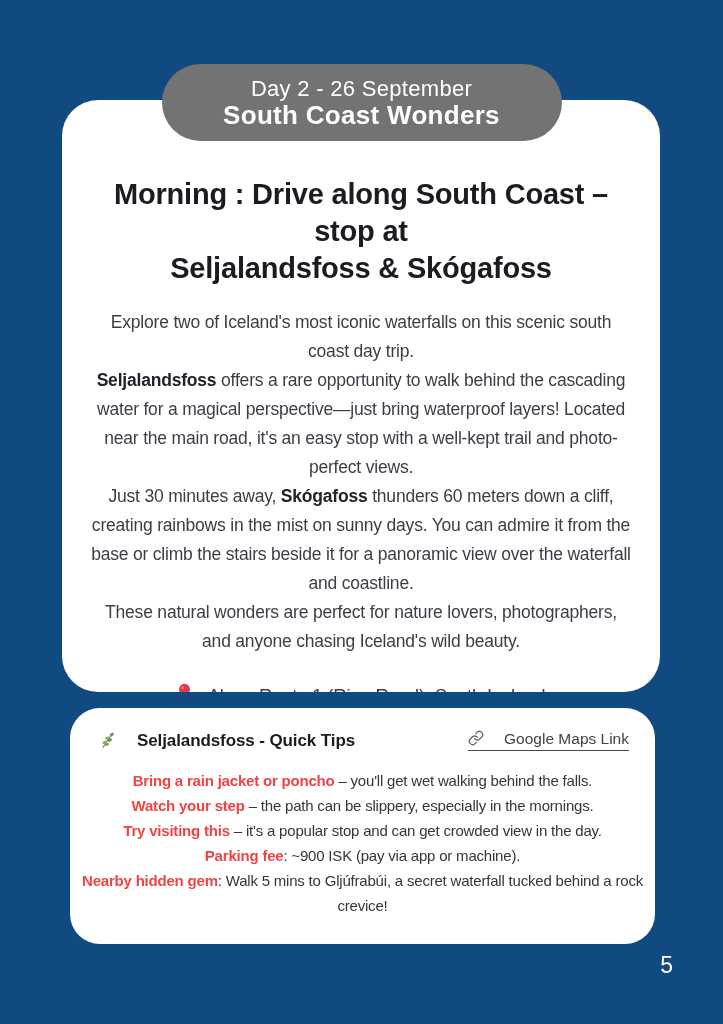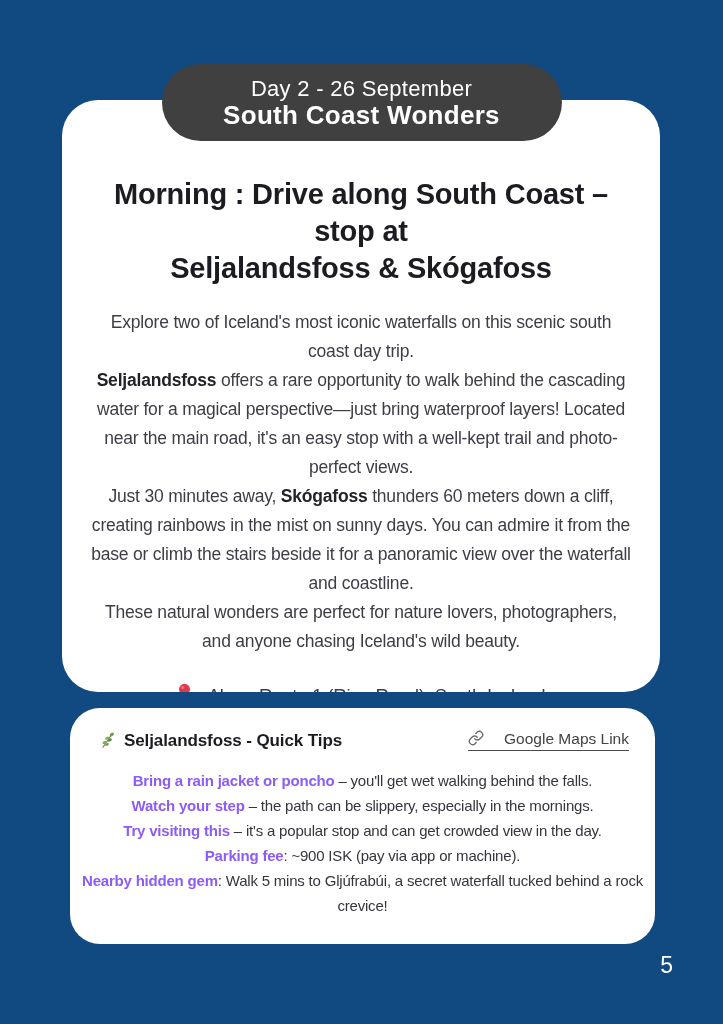--- a/index.html
+++ b/index.html
@@ -94,21 +94,21 @@
   }
   .tips-header {
     display: flex;
     align-items: center;
     justify-content: space-between;
     padding: 0 14px 0 16px;
   }
   .tips-title-wrap {
     display: flex;
     align-items: center;
-    gap: 7px;
+    gap: 20px;
     justify-content: space-between;
   }
   .tips-title {
     font-size: 17px;
     font-weight: 700;
     color: #1b1b22;
     letter-spacing: -0.1px;
   }
   .maps-link {
     display: inline-flex;
@@ -122,21 +122,21 @@
     cursor: pointer;
   }
   .tips-list {
     margin-top: 17px;
     text-align: center;
     font-size: 15px;
     line-height: 25px;
     color: #36353e;
     letter-spacing: -0.2px;
   }
-  .tips-list .tip-line b { color: #8b5cf6; }
+  .tips-list .tip-line b { color: #ef4444; }
   .footer-logo {
     position: absolute;
     left: 50%;
     transform: translateX(-50%);
     top: 952px;
     font-size: 42px;
     letter-spacing: -0.5px;
     white-space: nowrap;
     z-index: 1;
   }
@@ -150,21 +150,21 @@
     font-size: 23px;
     z-index: 1;
   }
   .icon { display: inline-flex; flex: 0 0 auto; }
 </style>
 </head>
 <body style="background: rgb(16, 74, 129);">
 
 <div class="page" style="background: rgb(16, 74, 129);">
 
-  <div class="day-badge" style="background: #404040; color: rgb(255, 255, 255);">
+  <div class="day-badge" style="background: #737373; color: rgb(255, 255, 255);">
     <div class="date-line">Day 2 - 26 September</div>
     <div class="title-line">South Coast Wonders</div>
   </div>
 
   <div class="main-card">
     <div class="main-heading">
       <div>Morning : Drive along South Coast – stop at</div>
       <div>Seljalandsfoss &amp; Skógafoss</div>
     </div>
 

